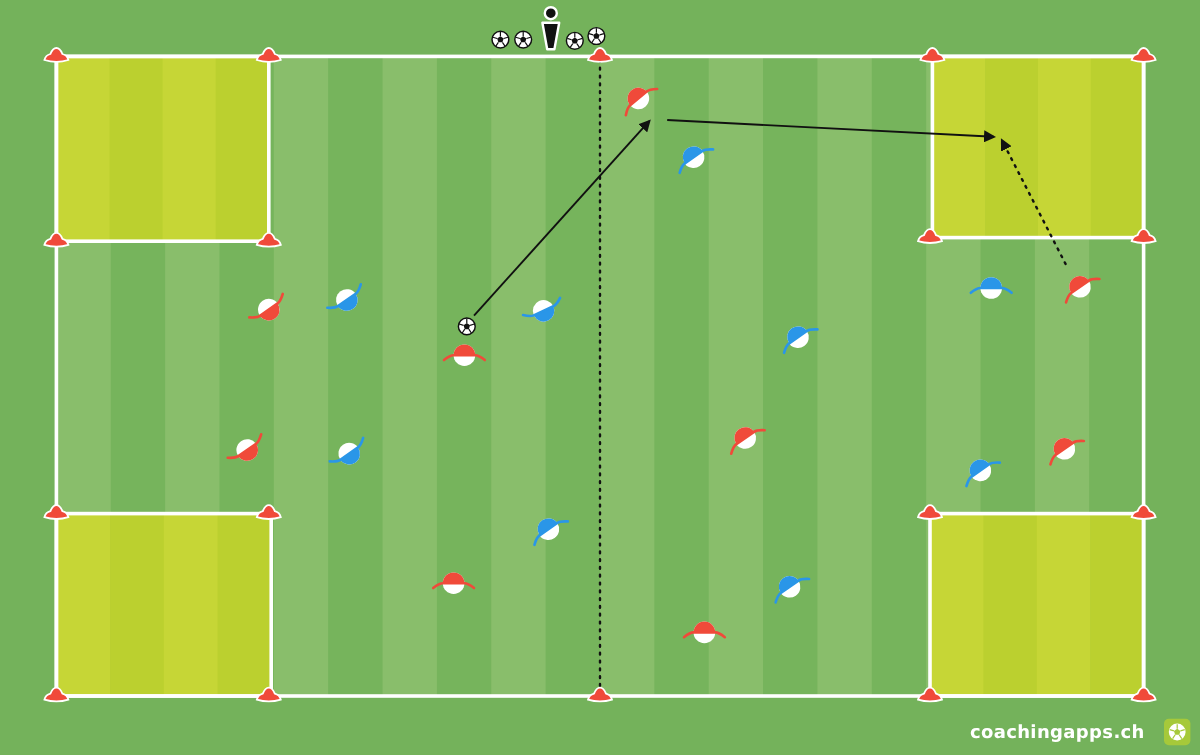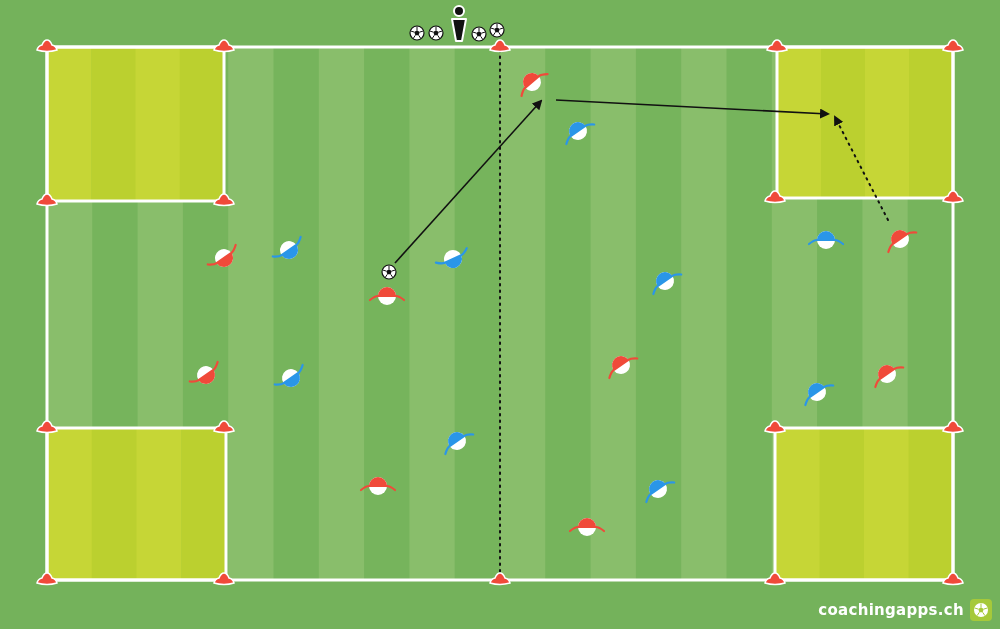--- a/index.html
+++ b/index.html
@@ -1,18 +1,18 @@
 <!DOCTYPE html>
 <html><head>
 <meta charset="utf-8">
 <style>
   html, body { margin:0; padding:0; }
   body { width:1000px; height:629px; overflow:hidden; background:#74b25b; font-family:"DejaVu Sans", sans-serif; }
   #canvas { position:absolute; left:0; top:0; width:1000px; height:629px; }
-  .watermark { position:absolute; right:8px; bottom:8px; display:flex; align-items:center; gap:6px; }
+  .watermark { position:absolute; right:8px; bottom:8px; display:flex; align-items:center; gap:16px; }
   .watermark-text { color:#ffffff; font-family:"DejaVu Sans", sans-serif; font-weight:bold; font-size:15px; letter-spacing:0.3px; }
   .watermark-badge { width:22px; height:22px; background:#a6c93a; border-radius:4px; display:flex; align-items:center; justify-content:center; }
 </style>
 </head>
 <body>
 
 <svg id="canvas" width="1000" height="629" viewBox="0 0 1000 629" xmlns="http://www.w3.org/2000/svg">
   <defs>
     <marker id="arrowhead" markerWidth="10" markerHeight="10" refX="8" refY="5" orient="auto" markerUnits="userSpaceOnUse">
       <path d="M0,0 L10,5 L0,10 z" fill="#111"></path>

